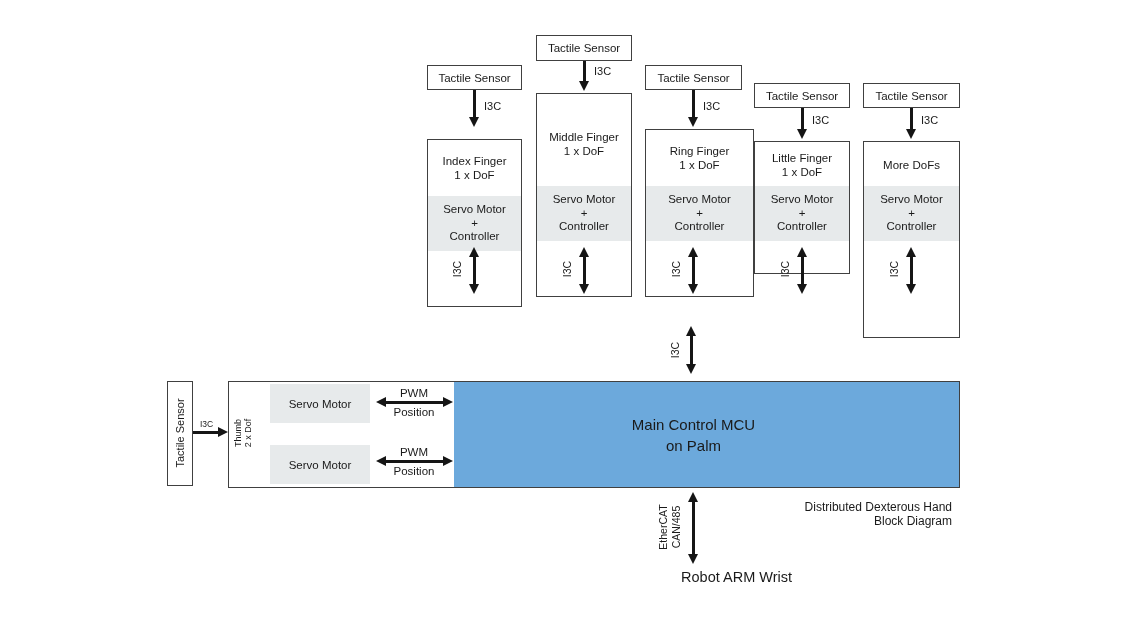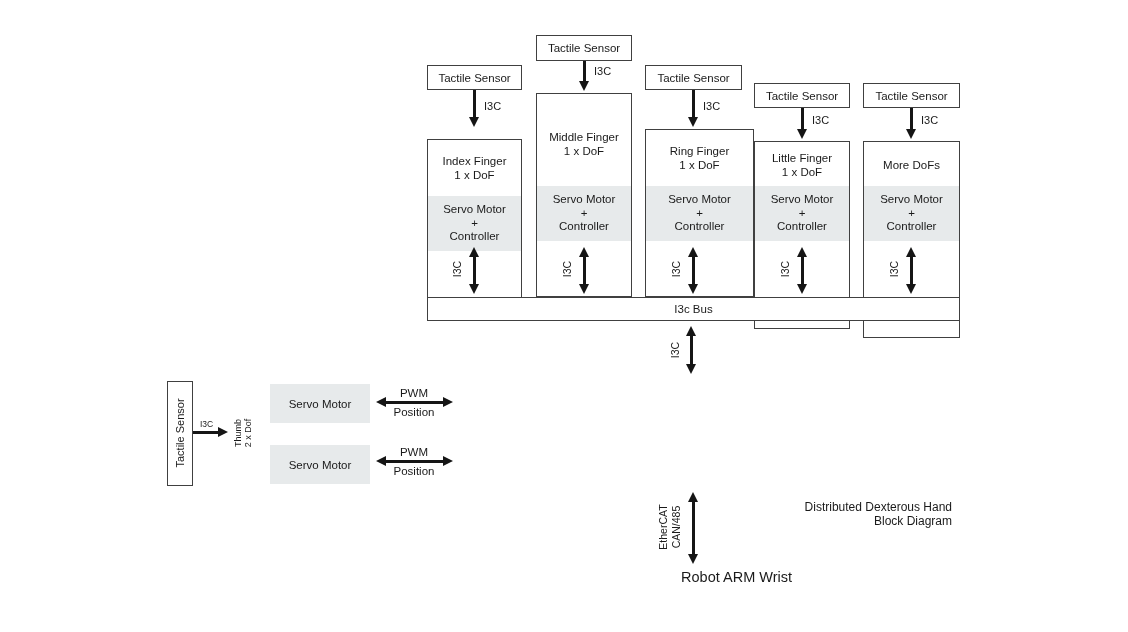--- a/index.html
+++ b/index.html
@@ -93,21 +93,21 @@
     </div>
   </div>
   <div class="av head-up head-down" style="left:692px;top:257px;height:27px"></div>
   <div class="rot" style="left:676px;top:269px">I3C</div>
 
   <div class="box sensor ctr" style="left:754px;top:83px;width:96px;height:25px">
     <span>Tactile Sensor</span>
   </div>
   <div class="av head-down" style="left:801px;top:108px;height:21px"></div>
   <div class="lbl" style="left:812px;top:114px">I3C</div>
-  <div class="box finger" style="left:754px;top:141px;width:96px;height:188px">
+  <div class="box finger" style="left:754px;top:141px;width:96px;height:133px">
     <div class="ftitle" style="padding-top:9px">
       <div>Little Finger</div>
       <div>1 x DoF</div>
     </div>
     <div class="gray" style="top:44px">
       <div>Servo Motor</div>
       <div>+</div>
       <div>Controller</div>
     </div>
   </div>
@@ -126,32 +126,35 @@
     </div>
     <div class="gray" style="top:44px">
       <div>Servo Motor</div>
       <div>+</div>
       <div>Controller</div>
     </div>
   </div>
   <div class="av head-up head-down" style="left:910px;top:257px;height:27px"></div>
   <div class="rot" style="left:894px;top:269px">I3C</div>
 
-  <div class="box ctr" style="left:427px;top:297px;width:533px;height:24px;font-size:11.5px">
-    <span>I3c Bus</span>
-  </div>
 
   <div class="av head-up head-down" style="left:690px;top:336px;height:28px"></div>
   <div class="rot" style="left:675px;top:350px">I3C</div>
 
   <div class="box" style="left:167px;top:381px;width:26px;height:105px"></div>
   <div class="rot" style="left:180px;top:433px;font-size:11px">Tactile Sensor</div>
   <div class="ah head-right" style="left:193px;top:431px;width:25px"></div>
   <div class="lbl" style="left:200px;top:419px;font-size:8.5px">I3C</div>
 
+  <div class="box" style="left:228px;top:381px;width:732px;height:107px">
+    <div class="mcu">
+      <div>Main Control MCU</div>
+      <div>on Palm</div>
+    </div>
+  </div>
   <div class="rot" style="left:243px;top:433px;font-size:9px;line-height:10px">
     <div>Thumb</div>
     <div>2 x Dof</div>
   </div>
   <div class="grayfill" style="left:270px;top:384px;width:100px;height:39px">
     <span>Servo Motor</span>
   </div>
   <div class="grayfill" style="left:270px;top:445px;width:100px;height:39px">
     <span>Servo Motor</span>
   </div>

